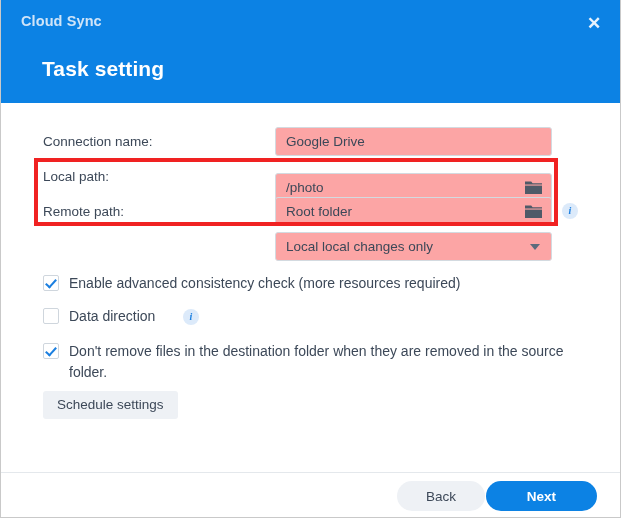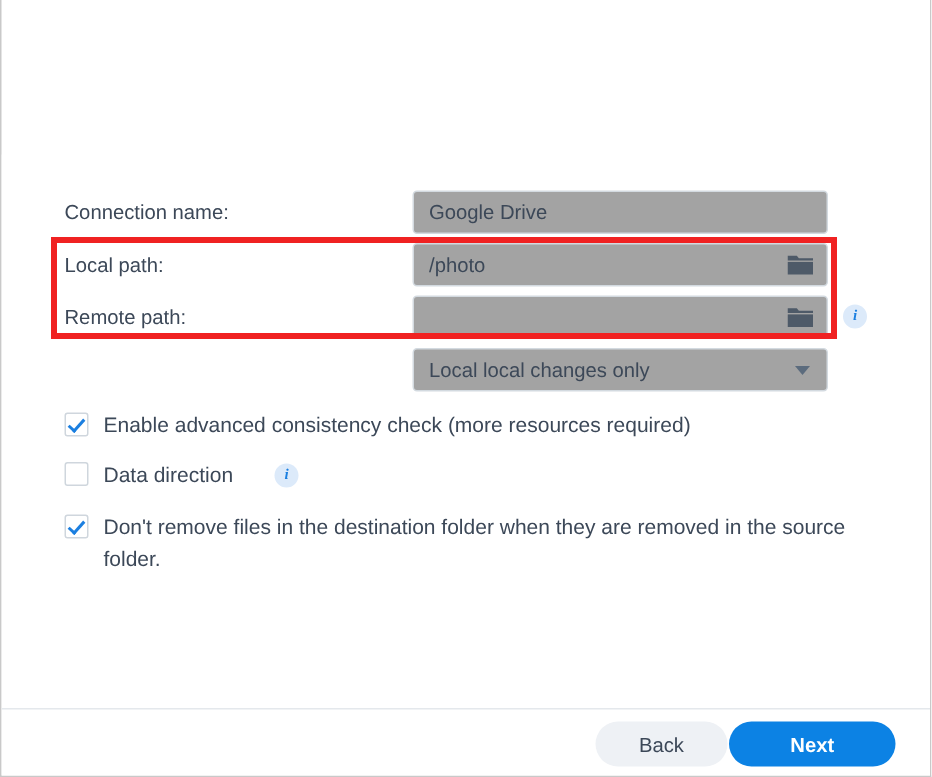--- a/index.html
+++ b/index.html
@@ -85,21 +85,21 @@
   }
 
   .field-ctrl {
     position: absolute;
     left: 274px;
     width: 277px;
     height: 29px;
     box-sizing: border-box;
     border: 1px solid #d3dae0;
     border-radius: 3px;
-    background: #a3a3a3;
+    background: #fca5a5;
   }
   .field-ctrl .val {
     position: absolute;
     left: 10px;
     top: 0;
     line-height: 27px;
     font-size: 13.5px;
     color: #3c4858;
     white-space: nowrap;
   }
@@ -243,43 +243,49 @@
     background: #0c82e4;
     color: #ffffff;
     font-weight: bold;
   }
 </style>
 </head>
 <body>
 
 <div id="dialog">
 
+  <div class="header">
+    <div class="app-title">Cloud Sync</div>
+    <div class="close-btn">✕</div>
+    <div class="page-title">Task setting</div>
+  </div>
 
   <div class="body">
 
     <div class="highlight-box"></div>
 
     <div class="field-label" style="top:31px; left:42px;">Connection name:</div>
     <div class="field-ctrl" style="top:24px;">
       <span class="val">Google Drive</span>
     </div>
 
     <div class="field-label" style="top:66px; left:42px;">Local path:</div>
-    <div class="field-ctrl" style="top:59px;">
+    <div class="field-ctrl" style="top:70px;">
       <span class="val">/photo</span>
       <span class="folder-icon">
         <svg width="17" height="15" viewBox="0 0 17 15" xmlns="http://www.w3.org/2000/svg">
           <path d="M0 1.5 H6.2 L7.6 3.2 H17 V4.6 H0 Z" fill="#4e5a68"></path>
           <rect x="0" y="5.6" width="17" height="8.4" fill="#4e5a68"></rect>
         </svg>
       </span>
     </div>
 
     <div class="field-label" style="top:101px; left:42px;">Remote path:</div>
     <div class="field-ctrl" style="top:94px;">
+      <span class="val">Root folder</span>
       <span class="folder-icon">
         <svg width="17" height="15" viewBox="0 0 17 15" xmlns="http://www.w3.org/2000/svg">
           <path d="M0 1.5 H6.2 L7.6 3.2 H17 V4.6 H0 Z" fill="#4e5a68"></path>
           <rect x="0" y="5.6" width="17" height="8.4" fill="#4e5a68"></rect>
         </svg>
       </span>
     </div>
     <div class="info-icon" style="left:561px; top:100px;">i</div>
 
     <div class="field-ctrl" style="top:129px;">
@@ -296,20 +302,21 @@
       <span class="cbox"></span>
       <span class="cb-label">Data direction</span>
     </div>
     <div class="info-icon" style="left:182px; top:206px;">i</div>
 
     <div class="cb-row" style="top:240px;">
       <span class="cbox checked"></span>
       <span class="cb-label wrap">Don't remove files in the destination folder when they are removed in the source folder.</span>
     </div>
 
+    <button class="schedule-btn">Schedule settings</button>
   </div>
 
   <div class="footer">
     <button class="btn btn-next">Next</button>
     <button class="btn btn-back">Back</button>
   </div>
 
 </div>
 
 </body></html>

